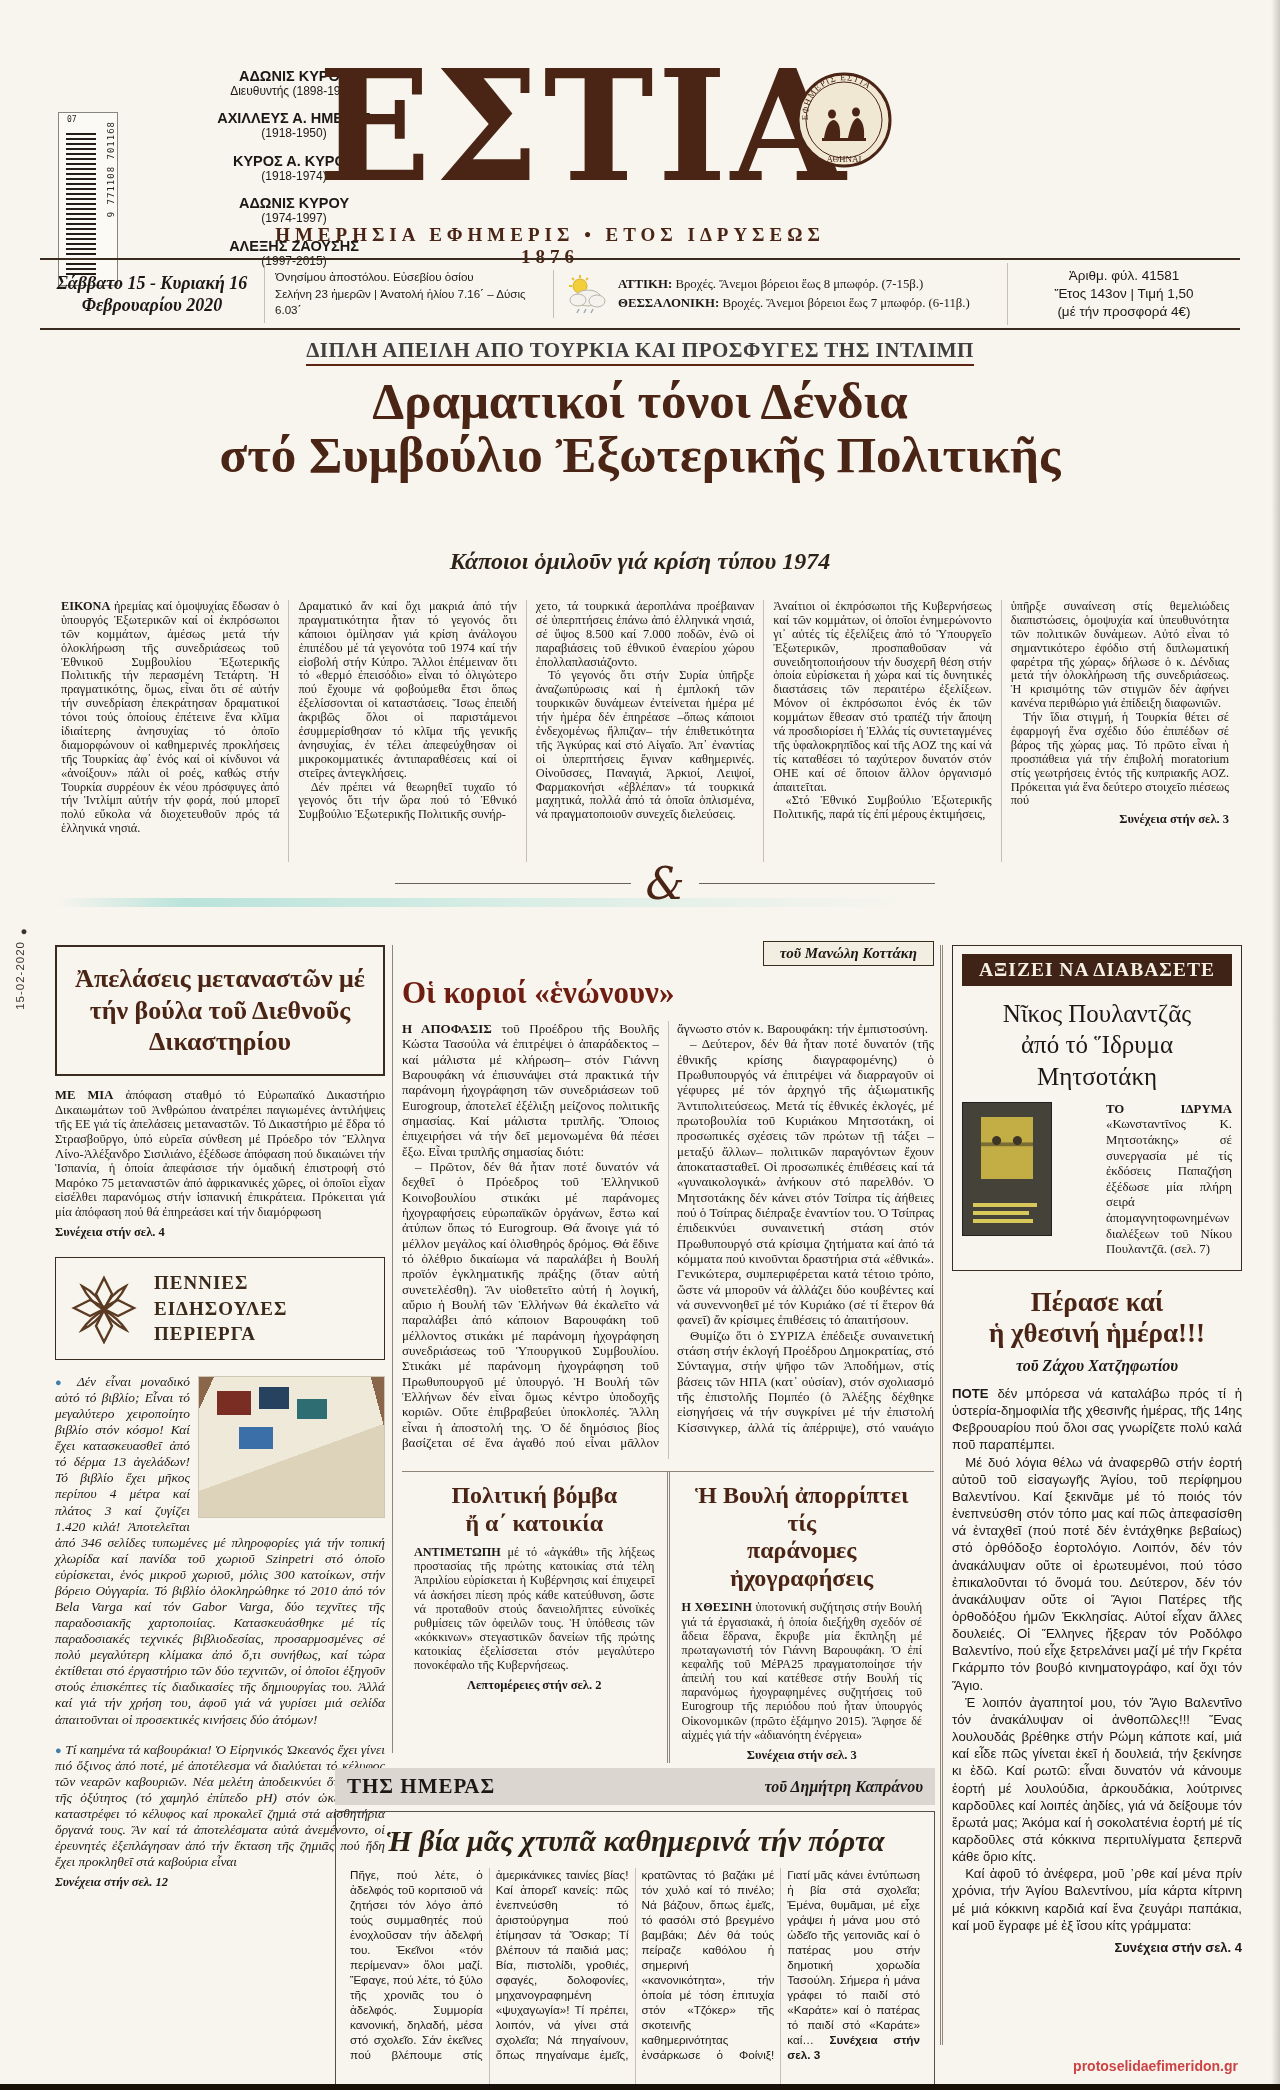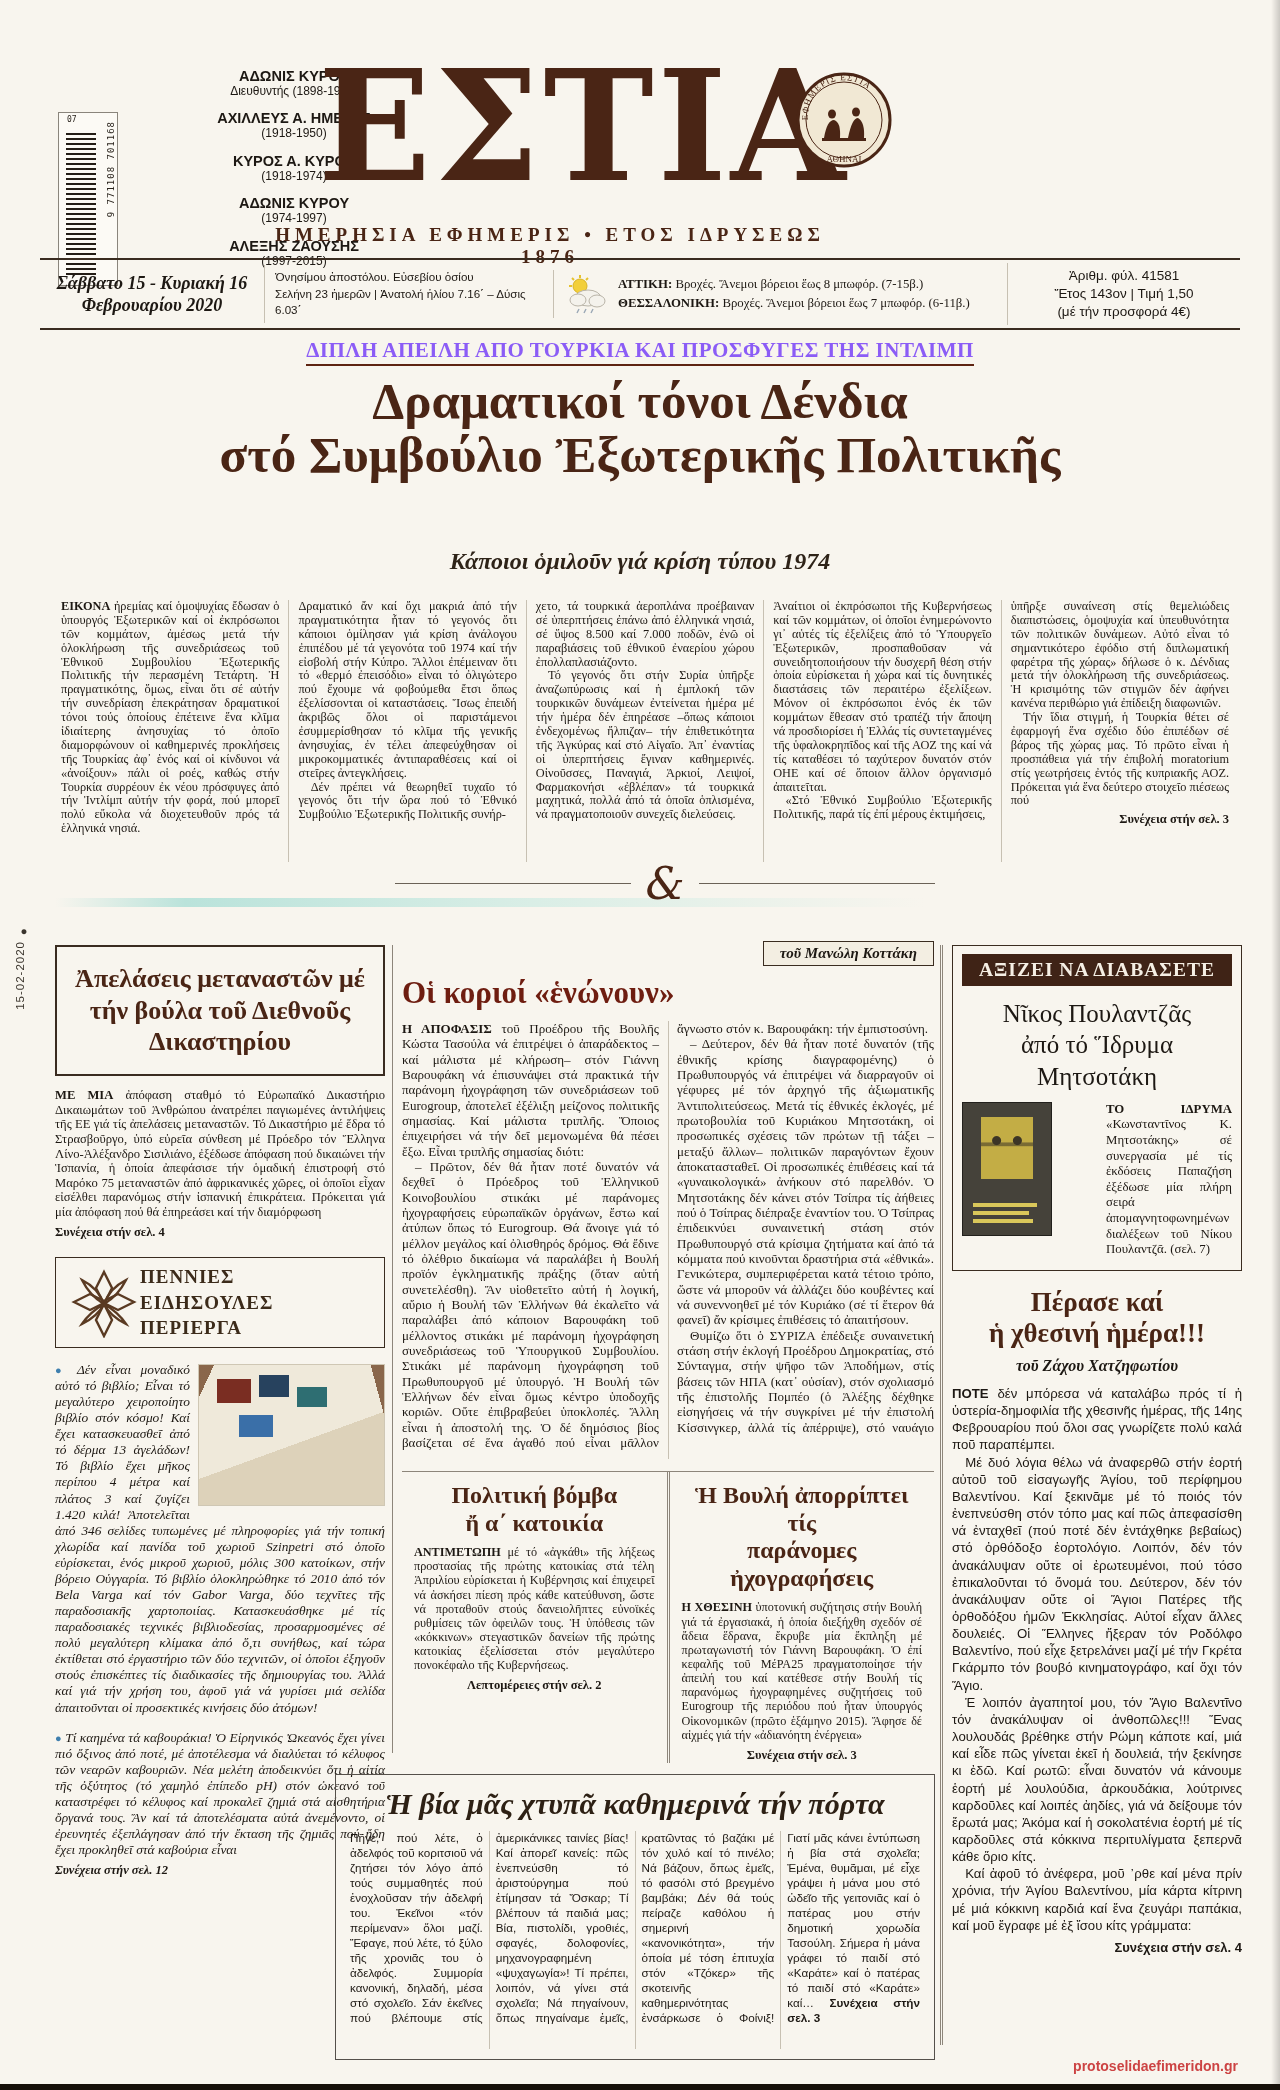--- a/index.html
+++ b/index.html
@@ -28,21 +28,21 @@
       border-top:2px solid #3a2c20;border-bottom:2px solid #3a2c20;}
   .dl-cell{padding:4px 10px;}
   .dl-cell + .dl-cell{border-left:1px solid #c7c0b2;}
   .dl-date{width:204px;text-align:center;font-weight:bold;font-style:italic;font-size:18px;line-height:1.25;}
   .dl-saints{width:268px;font-family:"Liberation Sans",sans-serif;font-size:11.6px;line-height:1.45;}
   .dl-weather{flex:1;display:flex;align-items:center;gap:8px;font-size:12.8px;line-height:1.45;}
   .dl-weather b{font-weight:bold;}
   .dl-issue{width:212px;text-align:center;font-family:"Liberation Sans",sans-serif;font-size:13.5px;line-height:1.35;}
   
   .kicker-wrap{position:absolute;left:0;right:0;top:338px;text-align:center;}
-  .kicker{display:inline-block;font-weight:bold;font-size:21px;color:#8b5cf6;
+  .kicker{display:inline-block;font-weight:bold;font-size:21px;color:#404040;
       border-bottom:2px solid #5e2412;padding-bottom:1px;letter-spacing:.5px;}
   .headline{position:absolute;left:0;right:0;top:374px;text-align:center;color:#4a2515;
       font-weight:bold;font-size:51px;line-height:1.06;}
   .subhead{position:absolute;left:0;right:0;top:548px;text-align:center;
       font-weight:bold;font-style:italic;font-size:24px;color:#2e2318;}
   .lead-body{position:absolute;left:52px;right:42px;top:600px;height:262px;display:flex;}
   .lead-col{flex:1;padding:0 9px;font-size:12.3px;line-height:1.13;text-align:justify;overflow:hidden;}
   .lead-col + .lead-col{border-left:1px solid #c7c0b2;}
   .prelines{white-space:pre-line;}
   .cont{font-weight:bold;text-align:right;font-size:12.5px;margin-top:4px;}
@@ -56,21 +56,21 @@
   .vdate .txt{writing-mode:vertical-rl;transform:rotate(180deg);letter-spacing:1px;margin-top:4px;}
   
   .vrule1{position:absolute;left:392px;top:945px;height:808px;border-left:1px solid #8d857a;}
   .vrule2{position:absolute;left:940px;top:945px;height:1100px;border-left:3px double #8d857a;}
   
   .leftcol{position:absolute;left:55px;top:945px;width:330px;}
   .apel-box{border:2px solid #3a2c20;padding:16px 10px;text-align:center;}
   .apel-box .h{font-weight:bold;font-size:26px;line-height:1.22;color:#4a2515;}
   .apel-body{margin-top:12px;font-size:12.6px;line-height:1.16;text-align:justify;}
   .cont-left{font-weight:bold;font-size:12.5px;margin-top:5px;}
-  .pennies-box{margin-top:18px;border:1px solid #3a2c20;padding:6px 12px;display:flex;align-items:center;gap:0;}
+  .pennies-box{margin-top:18px;border:1px solid #3a2c20;padding:12px 12px;display:flex;align-items:center;gap:14px;}
   .pennies-title{font-weight:bold;font-size:19px;letter-spacing:1px;color:#3c2b1a;line-height:1.35;}
   .pen-item{margin-top:14px;font-style:italic;font-size:13.4px;line-height:1.2;text-align:justify;}
   .pen-item .dot{color:#3f7fae;font-size:11px;}
   .book-photo{float:right;width:185px;height:140px;margin:2px 0 6px 8px;border:1px solid #cfc7b4;
       background:
         linear-gradient(115deg,rgba(120,80,50,.85) 0 6%,transparent 6%),
         linear-gradient(255deg,rgba(120,80,50,.85) 0 6%,transparent 6%),
         linear-gradient(160deg,#efe9da 0 55%,#ddd2ba 55% 100%);position:relative;}
   .book-photo i{position:absolute;display:block;}
   .bp1{left:18px;top:14px;width:34px;height:24px;background:#7a2d22;}
@@ -328,20 +328,24 @@
         <div class="b">
           <b class="lead">Η ΧΘΕΣΙΝΗ</b>
           <span>ὑποτονική συζήτησις στήν Βουλή γιά τά ἐργασιακά, ἡ ὁποία διεξήχθη σχεδόν σέ ἄδεια ἕδρανα, ἔκρυβε μία ἔκπληξη μέ πρωταγωνιστή τόν Γιάννη Βαρουφάκη. Ὁ ἐπί κεφαλῆς τοῦ ΜέΡΑ25 πραγματοποίησε τήν ἀπειλή του καί κατέθεσε στήν Βουλή τίς παρανόμως ἠχογραφημένες συζητήσεις τοῦ Eurogroup τῆς περιόδου πού ἦταν ὑπουργός Οἰκονομικῶν (πρῶτο ἑξάμηνο 2015). Ἄφησε δέ αἰχμές γιά τήν «ἀδιανόητη ἐνέργεια»</span>
         </div>
         <div class="c">Συνέχεια στήν σελ. 3</div>
       </div>
     </div>
   </div>
 
   <div class="imeras">
+    <div class="imeras-bar">
+      <span class="l">ΤΗΣ ΗΜΕΡΑΣ</span>
+      <span class="r">τοῦ Δημήτρη Καπράνου</span>
+    </div>
     <div class="imeras-box">
       <div class="imeras-h">Ἡ βία μᾶς χτυπᾶ καθημερινά τήν πόρτα</div>
       <div class="imeras-b">
         <span>Πῆγε, πού λέτε, ὁ ἀδελφός τοῦ κοριτσιοῦ νά ζητήσει τόν λόγο ἀπό τούς συμμαθητές πού ἐνοχλοῦσαν τήν ἀδελφή του. Ἐκεῖνοι «τόν περίμεναν» ὅλοι μαζί. Ἔφαγε, πού λέτε, τό ξύλο τῆς χρονιᾶς του ὁ ἀδελφός. Συμμορία κανονική, δηλαδή, μέσα στό σχολεῖο. Σάν ἐκεῖνες πού βλέπουμε στίς ἀμερικάνικες ταινίες βίας! Καί ἀπορεῖ κανείς: πῶς ἐνεπνεύσθη τό ἀριστούργημα πού ἐτίμησαν τά Ὄσκαρ; Τί βλέπουν τά παιδιά μας; Βία, πιστολίδι, γροθιές, σφαγές, δολοφονίες, μηχανογραφημένη «ψυχαγωγία»! Τί πρέπει, λοιπόν, νά γίνει στά σχολεῖα; Νά πηγαίνουν, ὅπως πηγαίναμε ἐμεῖς, κρατῶντας τό βαζάκι μέ τόν χυλό καί τό πινέλο; Νά βάζουν, ὅπως ἐμεῖς, τό φασόλι στό βρεγμένο βαμβάκι; Δέν θά τούς πείραζε καθόλου ἡ σημερινή «κανονικότητα», τήν ὁποία μέ τόση ἐπιτυχία στόν «Τζόκερ» τῆς σκοτεινῆς καθημερινότητας ἐνσάρκωσε ὁ Φοίνιξ! Γιατί μᾶς κάνει ἐντύπωση ἡ βία στά σχολεῖα; Ἐμένα, θυμᾶμαι, μέ εἶχε γράψει ἡ μάνα μου στό ὠδεῖο τῆς γειτονιᾶς καί ὁ πατέρας μου στήν δημοτική χορωδία Τασούλη. Σήμερα ἡ μάνα γράφει τό παιδί στό «Καράτε» καί ὁ πατέρας τό παιδί στό «Καράτε» καί…</span>
         <span class="cend">Συνέχεια στήν σελ. 3</span>
       </div>
     </div>
   </div>
 
   <div class="rightcol">

